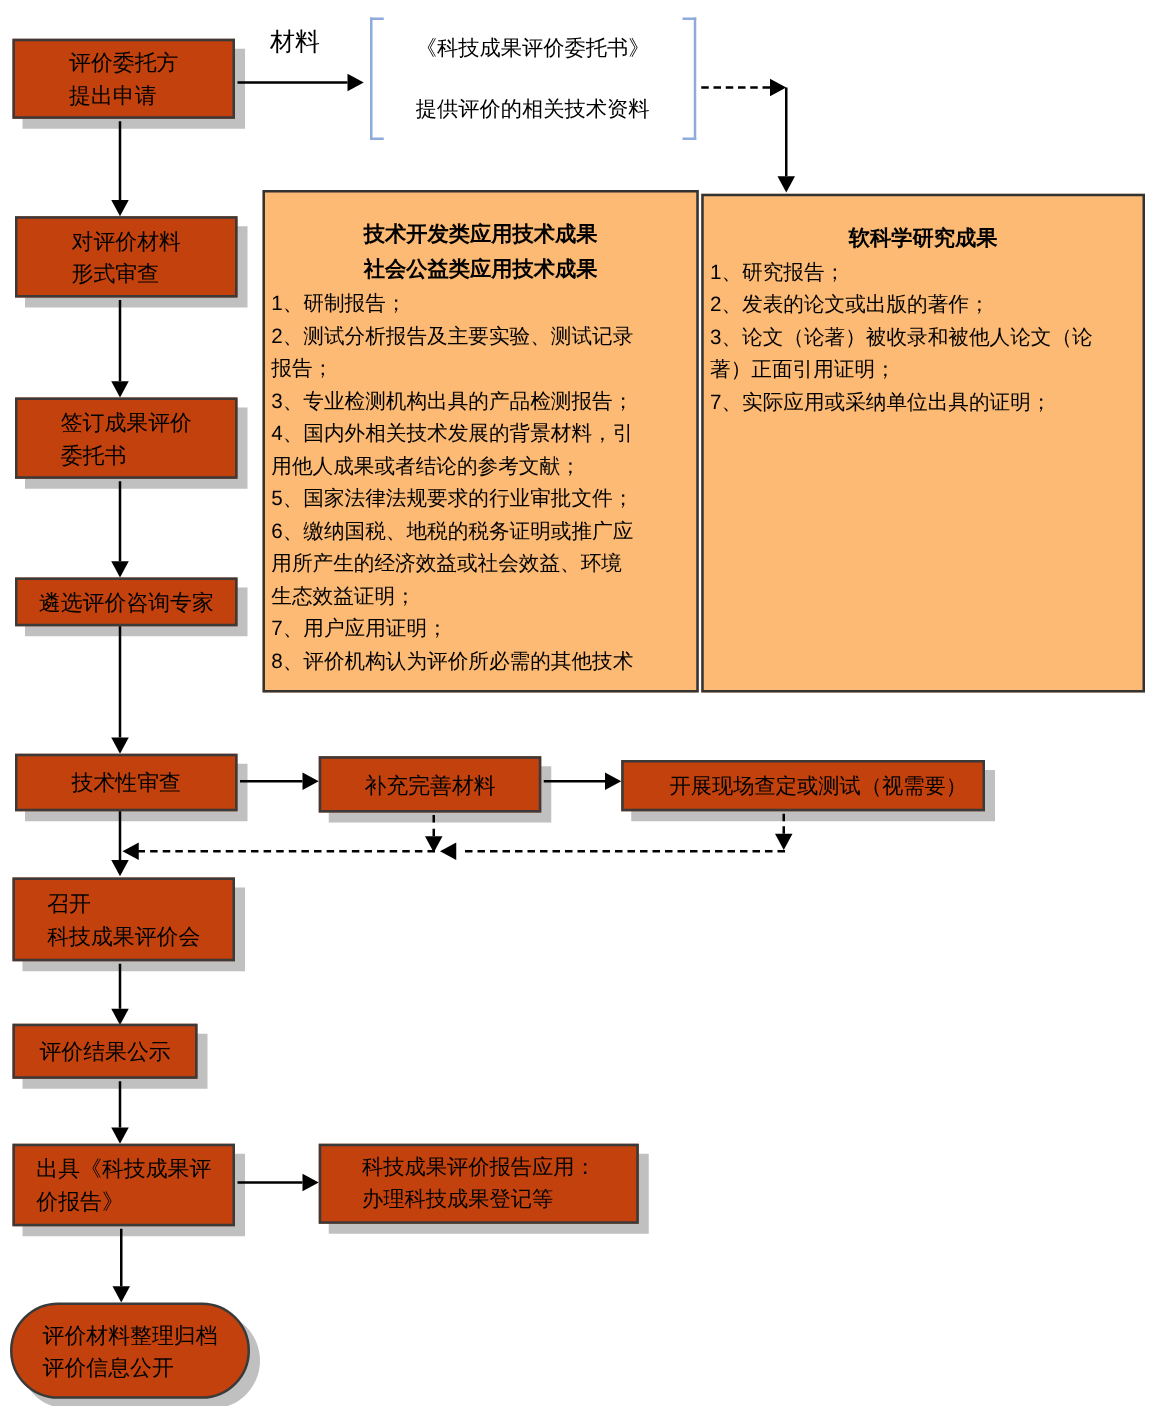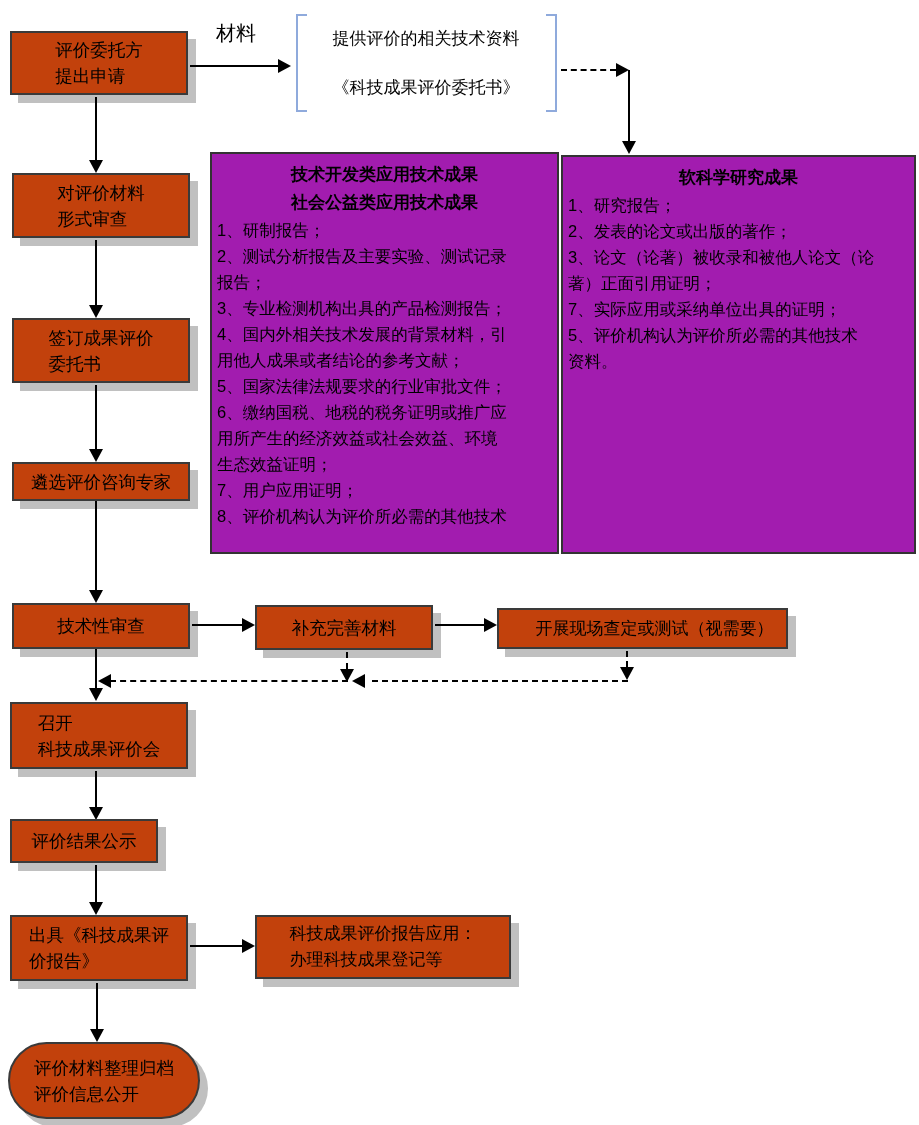--- a/index.html
+++ b/index.html
@@ -10,23 +10,23 @@
   }
   .box{
     position:absolute;background:#c2410c;border:2px solid #3a3a3a;
     box-shadow:8px 8px 0 0 #c0c0c0;
     display:flex;align-items:center;justify-content:center;
     font-size:17.5px;line-height:26px;
     white-space:pre-line;box-sizing:border-box;
   }
   .stadium{border-radius:40px;}
   .panel{
-    position:absolute;background:#a21caf;border:2px solid #333;
+    position:absolute;background:#fdba74;border:2px solid #333;
     box-sizing:border-box;font-size:16.5px;line-height:26px;
-    padding:7px 5px 0 5px;overflow:hidden;
+    padding:20px 5px 0 5px;overflow:hidden;
   }
   .panel .ptitle{font-weight:bold;text-align:center;font-size:17px;line-height:28px;}
   .pitem{white-space:pre-line;text-align:left;}
   .vline{position:absolute;width:0;border-left:2px solid #000;}
   .hline{position:absolute;height:0;border-top:2px solid #000;}
   .vdash{position:absolute;width:0;border-left:2px dashed #000;}
   .hdash{position:absolute;height:0;border-top:2px dashed #000;}
   .head-down{position:absolute;width:0;height:0;border-left:7px solid transparent;border-right:7px solid transparent;border-top:13px solid #000;}
   .head-right{position:absolute;width:0;height:0;border-top:7px solid transparent;border-bottom:7px solid transparent;border-left:13px solid #000;}
   .head-left{position:absolute;width:0;height:0;border-top:7px solid transparent;border-bottom:7px solid transparent;border-right:13px solid #000;}
@@ -50,22 +50,22 @@
   </div>
 
   <div class="flabel" style="left:216px;top:20px;">材料</div>
 
   <div class="hline" style="left:190px;top:65px;width:88px;"></div>
   <div class="head-right" style="left:278px;top:59px;"></div>
 
   <div class="bracket bl" style="left:296px;top:14px;height:98px;"></div>
   <div class="bracket br" style="left:546px;top:14px;height:98px;"></div>
   <div class="bracket-text" style="left:302px;top:27px;width:248px;">
+    <div>《科技成果评价委托书》</div>
     <div>提供评价的相关技术资料</div>
-    <div>《科技成果评价委托书》</div>
   </div>
 
   <div class="hdash" style="left:561px;top:69px;width:55px;"></div>
   <div class="head-right" style="left:616px;top:63px;"></div>
   <div class="vline" style="left:628px;top:70px;height:71px;"></div>
   <div class="head-down" style="left:622px;top:141px;"></div>
 
   <div class="panel" style="left:210px;top:152px;width:349px;height:402px;">
     <div class="ptitle">技术开发类应用技术成果</div>
     <div class="ptitle">社会公益类应用技术成果</div>
@@ -86,22 +86,20 @@
   </div>
 
   <div class="panel" style="left:561px;top:155px;width:355px;height:399px;">
     <div class="ptitle">软科学研究成果</div>
     <div>
         <div class="pitem">1、研究报告；</div>
         <div class="pitem">2、发表的论文或出版的著作；</div>
         <div class="pitem">3、论文（论著）被收录和被他人论文（论
 著）正面引用证明；</div>
         <div class="pitem">7、实际应用或采纳单位出具的证明；</div>
-        <div class="pitem">5、评价机构认为评价所必需的其他技术
-资料。</div>
       </div>
   </div>
 
   <div class="vline" style="left:95px;top:97px;height:63px;"></div>
   <div class="head-down" style="left:89px;top:160px;"></div>
 
   <div class="box" style="left:12px;top:173px;width:178px;height:65px;">
     <span>对评价材料
 形式审查</span>
   </div>

